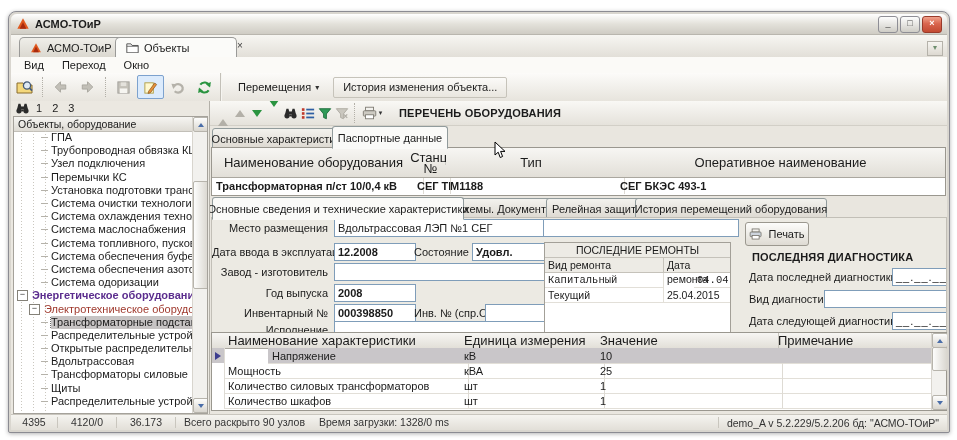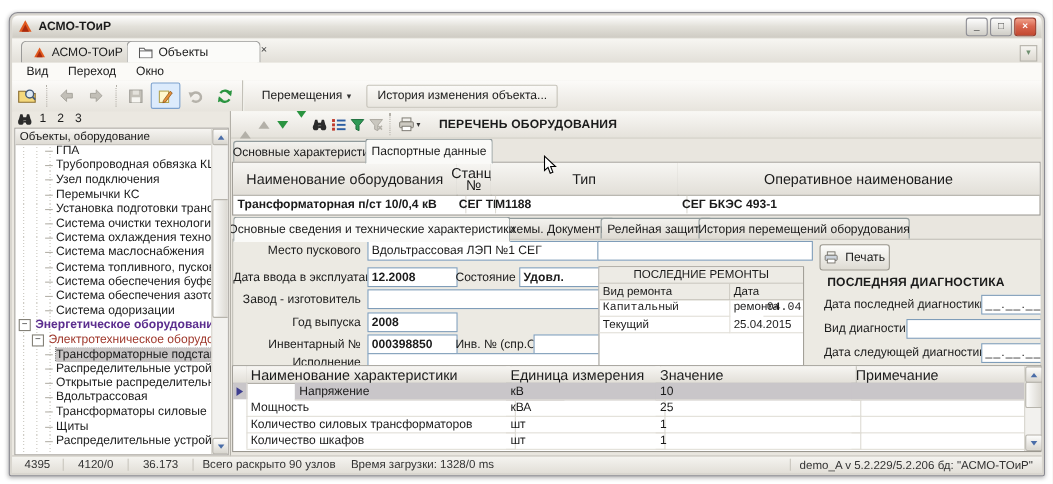--- a/index.html
+++ b/index.html
@@ -419,21 +419,21 @@
         <span>Схемы. Документы</span>
       </div>
     <div class="xtab" style="left:336px;top:97px;width:86px;">
         <span>Релейная защита</span>
       </div>
     <div class="xtab" style="left:425px;top:97px;width:176px;">
         <span>История перемещений оборудования</span>
       </div>
 
     <div class="formpanel" style="left:1px;top:116px;right:0;height:115px;">
-      <div class="flabel" style="left:0;top:4px;width:116px;">Место пускового</div>
+      <div class="flabel" style="left:0;top:4px;width:116px;">Место размещения</div>
       <div class="input" style="left:122px;top:1px;width:203px;">Вдольтрассовая ЛЭП №1 СЕГ</div>
       <div class="input" style="left:331px;top:1px;width:188px;"></div>
 
       <div class="flabel" style="left:0;top:28px;width:116px;">Дата ввода в эксплуатацию</div>
       <div class="input bold" style="left:122px;top:25px;width:74px;">12.2008</div>
       <div class="flabel" style="left:202px;top:28px;width:52px;text-align:left;">Состояние</div>
       <div class="input bold" style="left:260px;top:25px;width:66px;">Удовл.</div>
 
       <div class="flabel" style="left:0;top:48px;width:116px;">Завод - изготовитель</div>
       <div class="input" style="left:122px;top:45px;width:204px;"></div>

